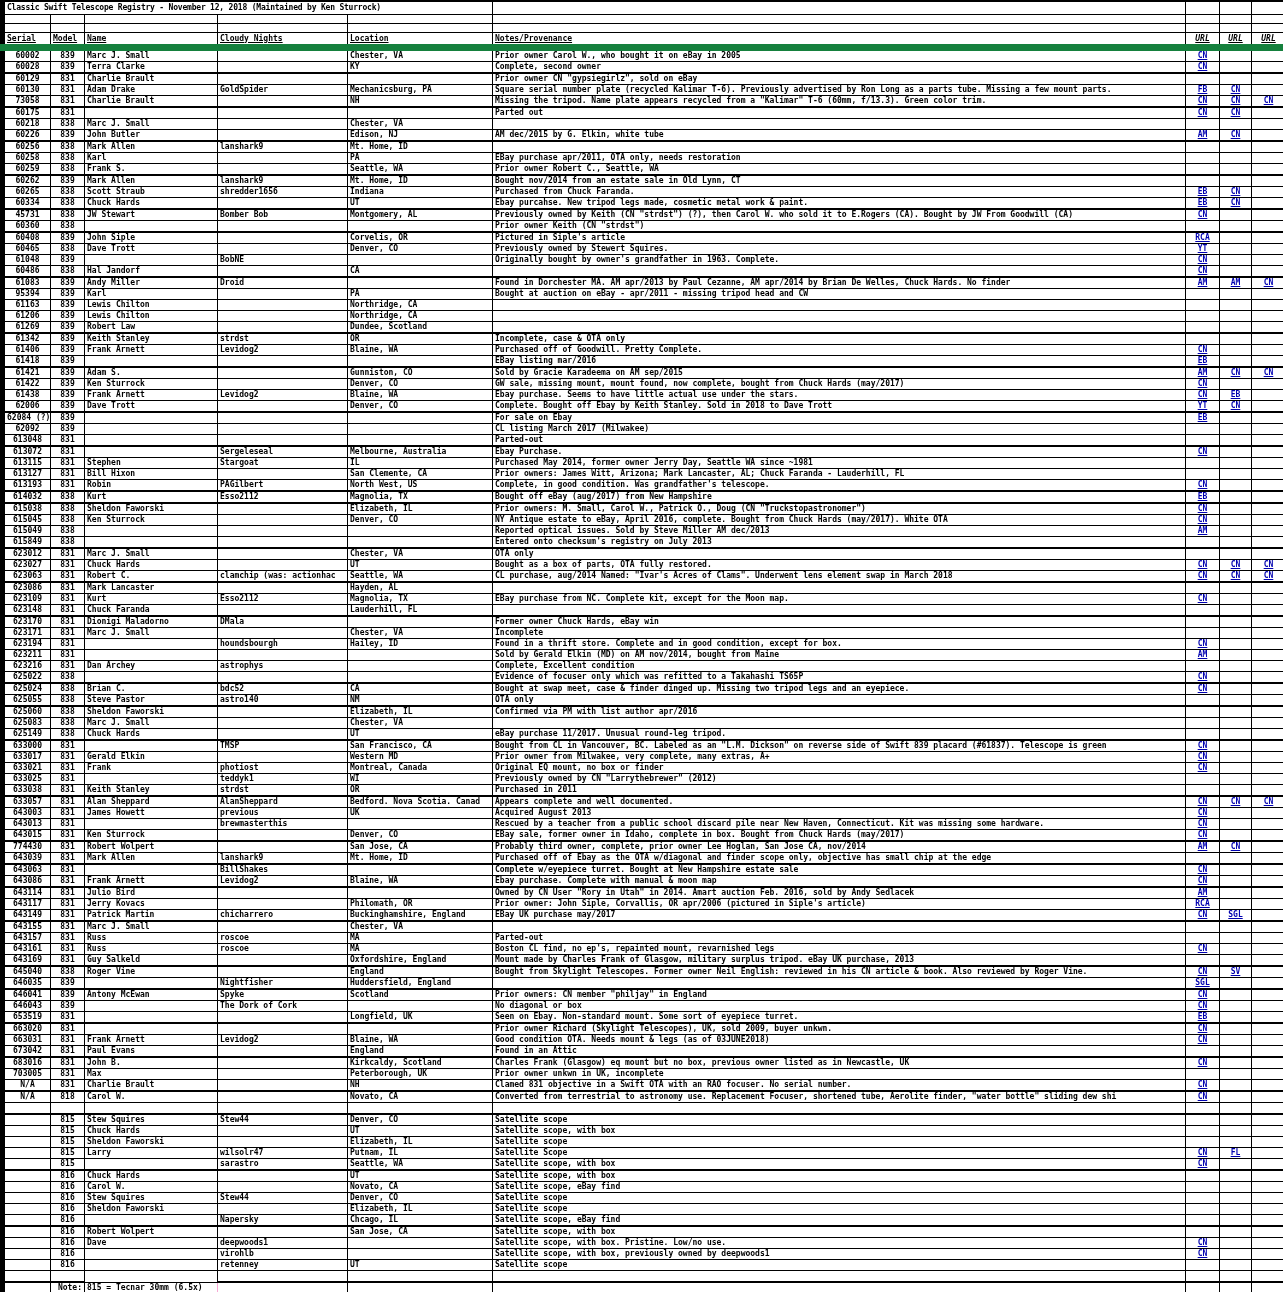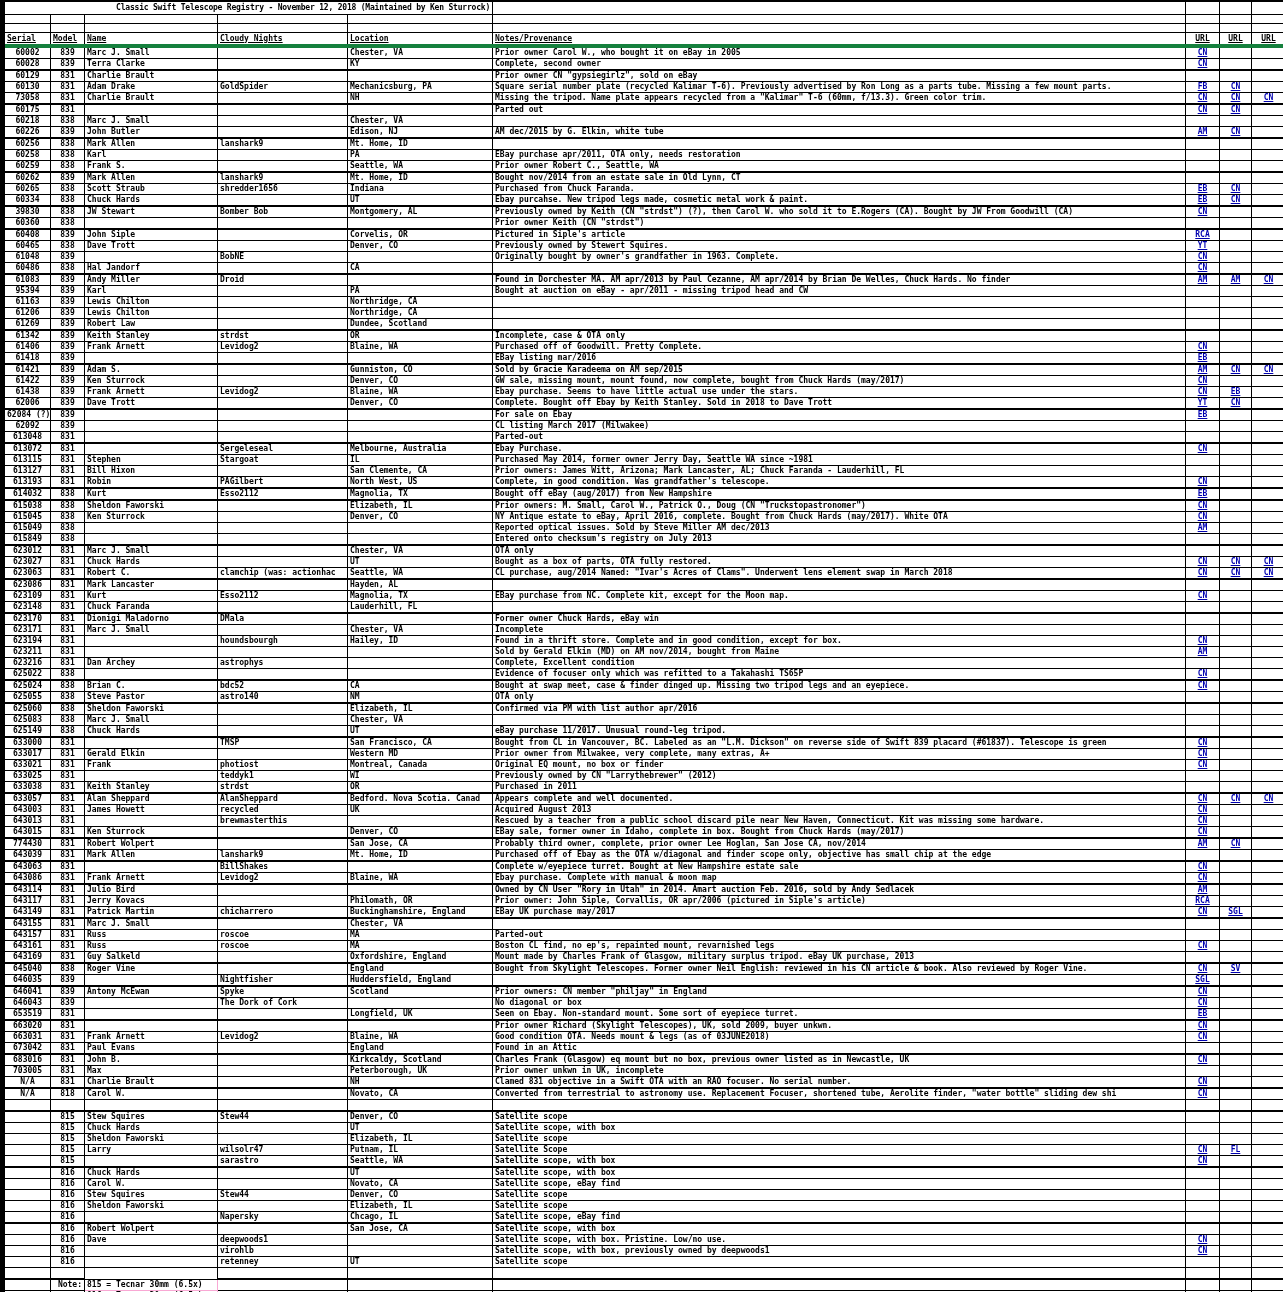--- a/index.html
+++ b/index.html
@@ -12,26 +12,26 @@
     border-collapse:collapse;table-layout:fixed;width:1283px;
     border-top:2px solid #000;border-right:1px solid #000;
     border-left:5px solid #000;border-bottom:5px solid #000;
   }
   table.grid td{
     border:1px solid #000;
     font-size:8px;line-height:10px;height:10px;
     padding:0 2px;white-space:nowrap;overflow:hidden;
     color:#000;vertical-align:middle;
   }
-  tr.titlerow td{height:12px;text-align:right;}
+  tr.titlerow td{height:12px;}
   tr.blankrow td{height:8px;}
-  tr.headrow td{height:11px;border-bottom:4px solid #15803d;}
+  tr.headrow td{height:11px;border-bottom:7px solid #15803d;}
   .titlecell{font-size:9px;letter-spacing:-0.2px;}
   .headlabel{text-decoration:underline;}
-  .url-h{color:#7a6400;text-align:center;text-decoration:underline;}
+  .url-h{color:#7a6400;text-align:center;text-decoration:underline;font-style:italic;}
   .c-serial{text-align:center;}
   .c-model{text-align:center;}
   .c-url{text-align:center;padding:0;}
   .link{color:#0000b0;text-decoration:underline;cursor:pointer;}
   tr.sep td{border-top:2px solid #000;}
   tr.noterow td.c-name{border:1px solid #f9a8d4;}
   .note-label{text-align:right;margin-left:36px;}
 </style>
 </head>
 <body>
@@ -240,21 +240,21 @@
           <td class="c-model">838</td>
           <td class="c-name">Chuck Hards</td>
           <td class="c-cloudy"></td>
           <td class="c-loc">UT</td>
           <td class="c-notes">Ebay purcahse. New tripod legs made, cosmetic metal work &amp; paint.</td>
           <td class="c-url"><span class="link">EB</span></td>
           <td class="c-url"><span class="link">CN</span></td>
           <td class="c-url"></td>
         </tr>
         <tr class="sep">
-          <td class="c-serial">39830</td>
+          <td class="c-serial">45731</td>
           <td class="c-model">838</td>
           <td class="c-name">JW Stewart</td>
           <td class="c-cloudy">Bomber Bob</td>
           <td class="c-loc">Montgomery, AL</td>
           <td class="c-notes">Previously owned by Keith (CN "strdst") (?), then Carol W. who sold it to E.Rogers (CA). Bought by JW From Goodwill (CA)</td>
           <td class="c-url"><span class="link">CN</span></td>
           <td class="c-url"></td>
           <td class="c-url"></td>
         </tr>
         <tr>
@@ -826,21 +826,21 @@
           <td class="c-loc">Bedford. Nova Scotia. Canad</td>
           <td class="c-notes">Appears complete and well documented.</td>
           <td class="c-url"><span class="link">CN</span></td>
           <td class="c-url"><span class="link">CN</span></td>
           <td class="c-url"><span class="link">CN</span></td>
         </tr>
         <tr>
           <td class="c-serial">643003</td>
           <td class="c-model">831</td>
           <td class="c-name">James Howett</td>
-          <td class="c-cloudy">recycled</td>
+          <td class="c-cloudy">previous</td>
           <td class="c-loc">UK</td>
           <td class="c-notes">Acquired August 2013</td>
           <td class="c-url"><span class="link">CN</span></td>
           <td class="c-url"></td>
           <td class="c-url"></td>
         </tr>
         <tr>
           <td class="c-serial">643013</td>
           <td class="c-model">831</td>
           <td class="c-name"></td>

